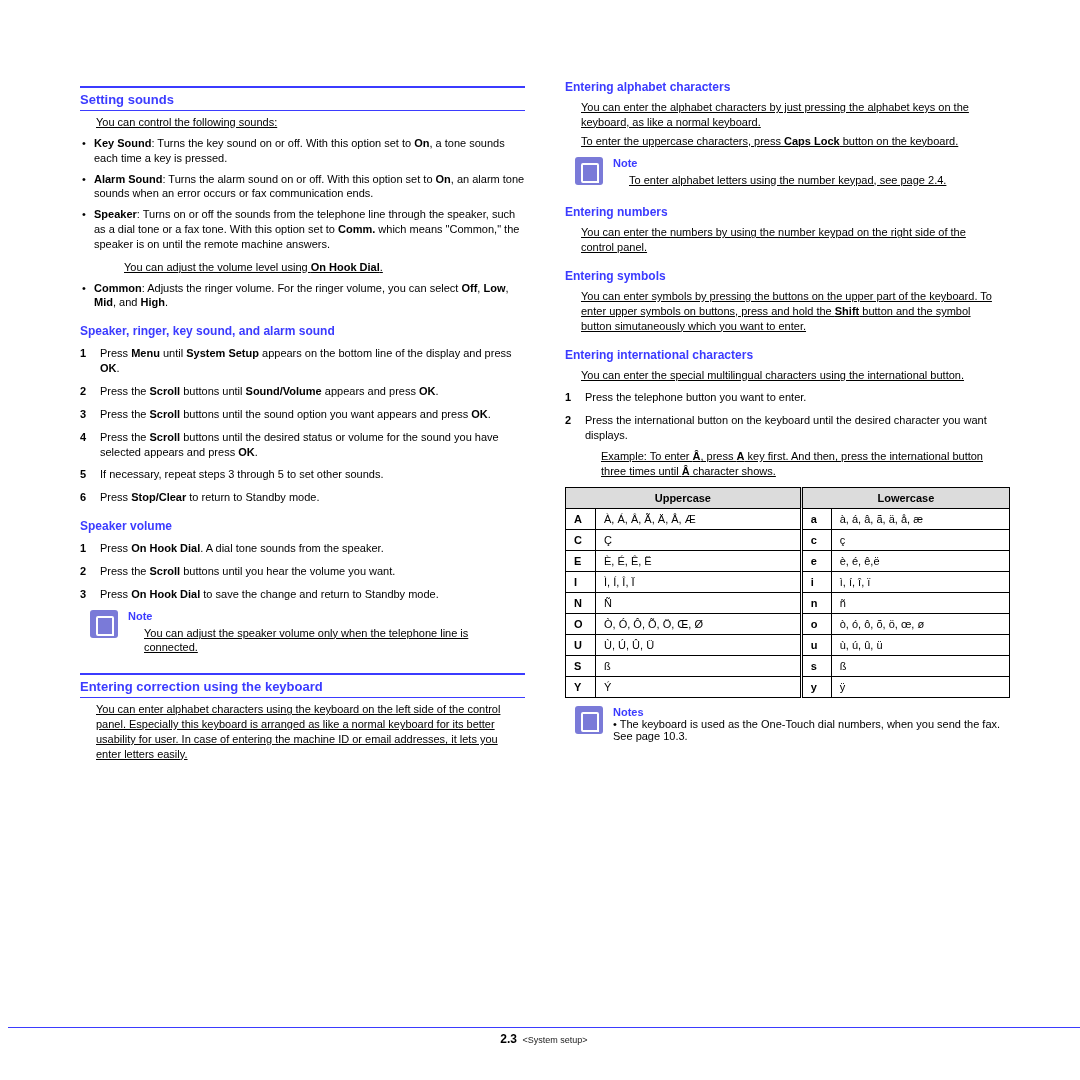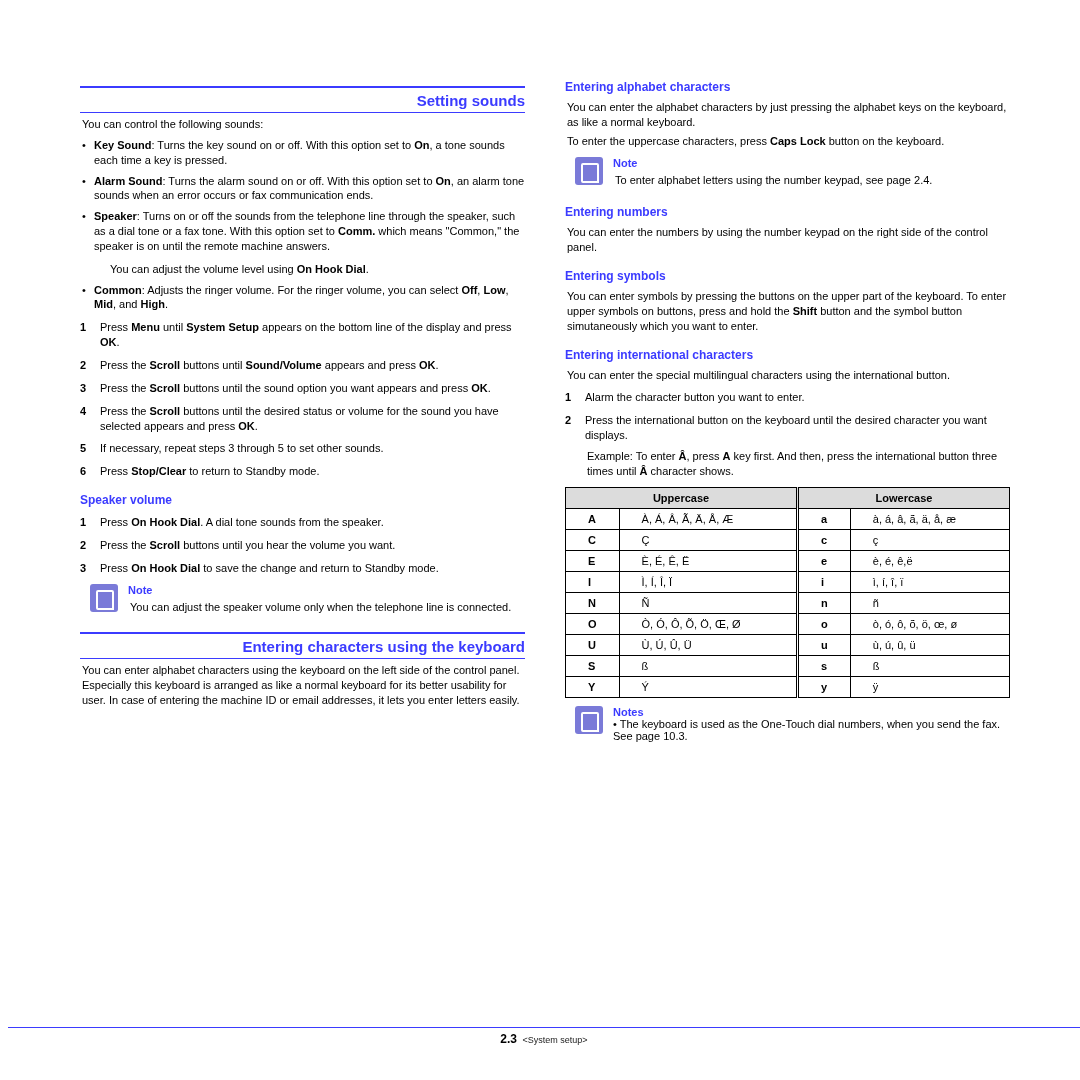--- a/index.html
+++ b/index.html
@@ -1,36 +1,36 @@
 <!DOCTYPE html>
 <html><head>
 <meta charset="utf-8">
 <style>
   * { box-sizing: border-box; margin: 0; padding: 0; }
   body { background: #fff; font-family: Arial, Helvetica, sans-serif; font-size: 11px; color: #000; width: 1080px; height: 1080px; padding: 80px 70px 30px 80px; }
   .page { display: flex; gap: 40px; }
   .col { flex: 1; min-width: 0; }
-  .h1 { color: #3b3bff; font-weight: bold; font-size: 15px; text-align: right; border-top: 2px solid #3b3bff; border-bottom: 1.5px solid #3b3bff; padding: 4px 0 3px; margin-top: 6px; }
+  .h1 { color: #3b3bff; font-weight: bold; font-size: 13px; text-align: left; border-top: 2px solid #3b3bff; border-bottom: 1.5px solid #3b3bff; padding: 4px 0 3px; margin-top: 6px; }
   .h2 { color: #3b3bff; font-weight: bold; font-size: 12px; margin: 14px 0 6px; }
-  p { line-height: 1.35; margin: 4px 2px; }
+  p { line-height: 1.35; margin: 4px 16px; text-decoration: underline; }
   ul.bullets { list-style: none; padding-left: 14px; margin: 4px 0; }
   ul.bullets > li { position: relative; padding-left: 0; margin: 6px 0; line-height: 1.35; }
   ul.bullets > li::before { content: "•"; position: absolute; left: -12px; }
   ol.steps { list-style: none; padding-left: 16px; margin: 4px 0; counter-reset: step; }
   ol.steps > li { position: relative; margin: 8px 0; line-height: 1.35; padding-left: 4px; }
   ol.steps > li::before { counter-increment: step; content: counter(step); font-weight: bold; position: absolute; left: -16px; }
   .note-block { display: flex; gap: 10px; margin: 8px 0 4px 10px; align-items: flex-start; }
   .note-icon { width: 28px; height: 28px; background: #7a7ad8; border-radius: 3px; flex-shrink: 0; position: relative; }
   .note-icon::after { content: ""; position: absolute; left: 6px; top: 6px; width: 14px; height: 16px; border: 2px solid #fff; border-radius: 2px 2px 0 2px; }
   .note-body { flex: 1; }
   .note-title { color: #3b3bff; font-weight: bold; font-size: 11px; }
   .sub { padding-left: 14px; }
   b { font-weight: bold; }
   table.char { border-collapse: collapse; width: 100%; margin: 6px 0; }
-  table.char th, table.char td { border: 1px solid #000; padding: 4px 22px; font-size: 11px; text-align: left; }
+  table.char th, table.char td { border: 1px solid #000; padding: 4px 8px; font-size: 11px; text-align: left; }
   table.char th { background: #dcdcdc; text-align: center; font-weight: bold; }
   table.char td.k { font-weight: bold; width: 30px; text-align: left; }
   .dbl { border-right: 3px double #000 !important; }
   .pager { position: absolute; bottom: 34px; left: 8px; right: 0; text-align: center; font-size: 10px; border-top: 1.5px solid #3b3bff; padding-top: 4px; }
   .pager .pn { font-weight: bold; font-size: 12px; }
   .pager .sn { font-size: 9px; color: #222; }
 </style>
 </head>
 <body>
 
@@ -41,20 +41,21 @@
     <p>You can control the following sounds:</p>
     <ul class="bullets">
       <li><b>Key Sound</b>: Turns the key sound on or off. With this option set to <b>On</b>, a tone sounds each time a key is pressed.</li>
       <li><b>Alarm Sound</b>: Turns the alarm sound on or off. With this option set to <b>On</b>, an alarm tone sounds when an error occurs or fax communication ends.</li>
       <li><b>Speaker</b>: Turns on or off the sounds from the telephone line through the speaker, such as a dial tone or a fax tone. With this option set to <b>Comm.</b> which means "Common," the speaker is on until the remote machine answers.
         <p class="sub" style="margin-top:8px;">You can adjust the volume level using <b>On Hook Dial</b>.</p>
       </li>
       <li><b>Common</b>: Adjusts the ringer volume. For the ringer volume, you can select <b>Off</b>, <b>Low</b>, <b>Mid</b>, and <b>High</b>.</li>
     </ul>
 
+    <div class="h2">Speaker, ringer, key sound, and alarm sound</div>
     <ol class="steps">
       <li>Press <b>Menu</b> until <b>System Setup</b> appears on the bottom line of the display and press <b>OK</b>.</li>
       <li>Press the <b>Scroll</b> buttons until <b>Sound/Volume</b> appears and press <b>OK</b>.</li>
       <li>Press the <b>Scroll</b> buttons until the sound option you want appears and press <b>OK</b>.</li>
       <li>Press the <b>Scroll</b> buttons until the desired status or volume for the sound you have selected appears and press <b>OK</b>.</li>
       <li>If necessary, repeat steps 3 through 5 to set other sounds.</li>
       <li>Press <b>Stop/Clear</b> to return to Standby mode.</li>
     </ol>
 
     <div class="h2">Speaker volume</div>
@@ -65,21 +66,21 @@
     </ol>
 
     <div class="note-block">
       <div class="note-icon"></div>
       <div class="note-body">
         <div class="note-title">Note</div>
         <p>You can adjust the speaker volume only when the telephone line is connected.</p>
       </div>
     </div>
 
-    <div class="h1" style="margin-top:14px;">Entering characters using the keyboard</div>
+    <div class="h1" style="margin-top:14px;">Entering correction using the keyboard</div>
     <p>You can enter alphabet characters using the keyboard on the left side of the control panel. Especially this keyboard is arranged as like a normal keyboard for its better usability for user. In case of entering the machine ID or email addresses, it lets you enter letters easily.</p>
   </div>
 
   <div class="col">
     <div class="h2" style="margin-top:0;">Entering alphabet characters</div>
     <p>You can enter the alphabet characters by just pressing the alphabet keys on the keyboard, as like a normal keyboard.</p>
     <p>To enter the uppercase characters, press <b>Caps Lock</b> button on the keyboard.</p>
     <div class="note-block">
       <div class="note-icon"></div>
       <div class="note-body">
@@ -90,21 +91,21 @@
 
     <div class="h2">Entering numbers</div>
     <p>You can enter the numbers by using the number keypad on the right side of the control panel.</p>
 
     <div class="h2">Entering symbols</div>
     <p>You can enter symbols by pressing the buttons on the upper part of the keyboard. To enter upper symbols on buttons, press and hold the <b>Shift</b> button and the symbol button simutaneously which you want to enter.</p>
 
     <div class="h2">Entering international characters</div>
     <p>You can enter the special multilingual characters using the international button.</p>
     <ol class="steps">
-      <li>Alarm the character button you want to enter.</li>
+      <li>Press the telephone button you want to enter.</li>
       <li>Press the international button on the keyboard until the desired character you want displays.
         <p style="margin-top:6px;">Example: To enter <b>Â</b>, press <b>A</b> key first. And then, press the international button three times until <b>Â</b> character shows.</p>
       </li>
     </ol>
 
     <table class="char">
       <tbody>
           <tr>
         <th colspan="2" class="dbl">Uppercase</th>
         <th colspan="2">Lowercase</th>

